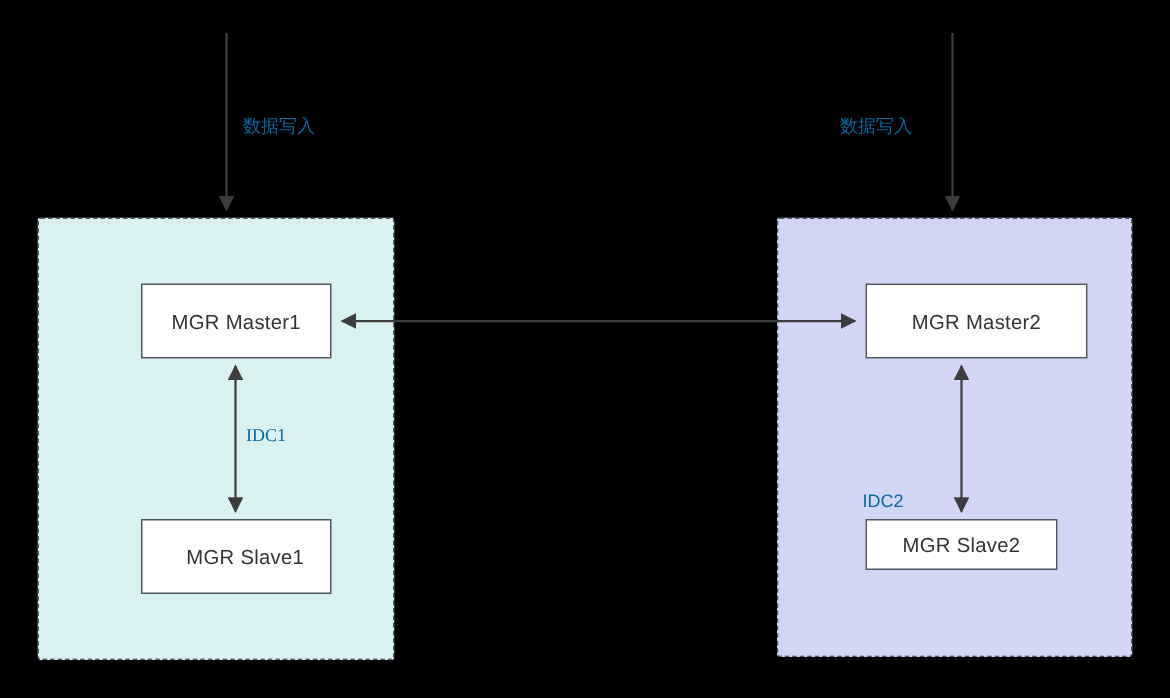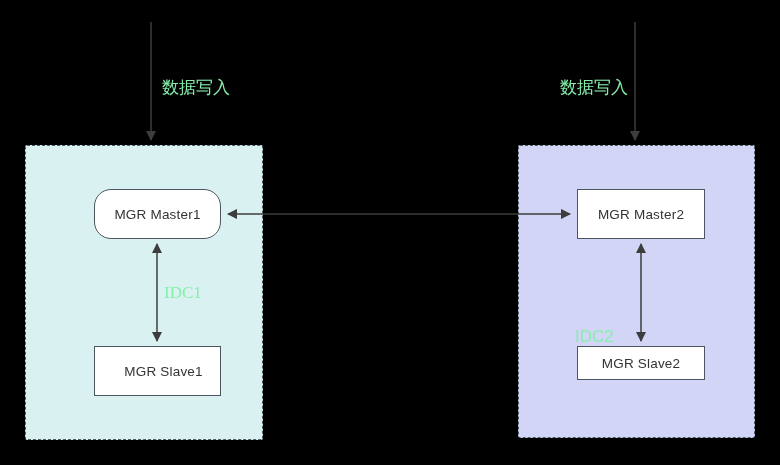--- a/index.html
+++ b/index.html
@@ -44,29 +44,29 @@
     box-sizing: border-box;
     background: #ffffff;
     border: 1.6px solid #4c5660;
     color: #333333;
     font-size: 13.5px;
     display: flex;
     align-items: center;
     justify-content: center;
     letter-spacing: 0.2px;
   }
-  #node-master1 { left: 94px;  top: 189px; width: 127px; height: 50px; border-radius: 17px; }
+  #node-master1 { left: 94px;  top: 189px; width: 127px; height: 50px; }
   #node-slave1  { left: 94px;  top: 346px; width: 127px; height: 50px; padding-left: 12px; }
-  #node-master2 { left: 577px; top: 189px; width: 128px; height: 50px; }
+  #node-master2 { left: 577px; top: 189px; width: 148px; height: 50px; }
   #node-slave2  { left: 577px; top: 346px; width: 128px; height: 34px; text-align: right; }
 
   .edge-label {
     position: absolute;
-    color: #86efac;
-    font-size: 17px;
+    color: #0369a1;
+    font-size: 12px;
     white-space: nowrap;
   }
   #label-write1 { left: 162px; top: 76px; }
   #label-write2 { left: 560px; top: 76px; }
   #label-idc1   { left: 164px; top: 283px; font-family: Liberation Serif, serif; }
   #label-idc2   { left: 575px; top: 283px; margin-top: 44px; }
 
   svg.wires {
     position: absolute;
     left: 0;

